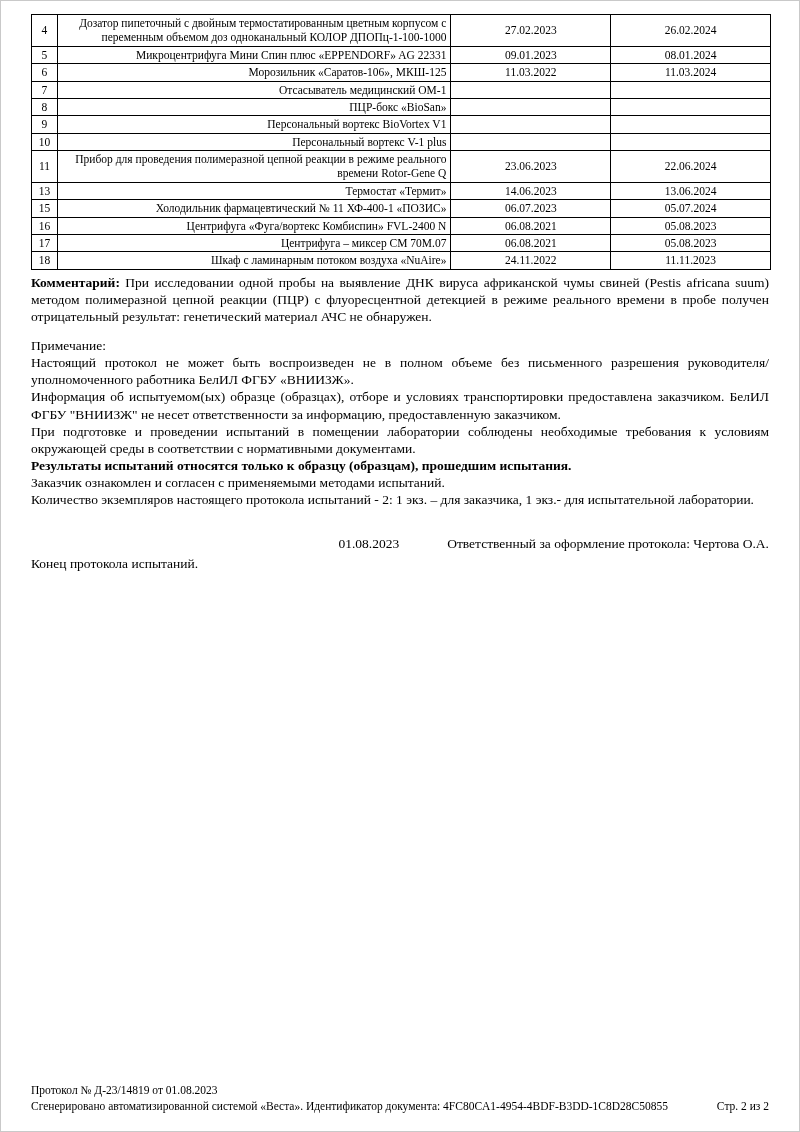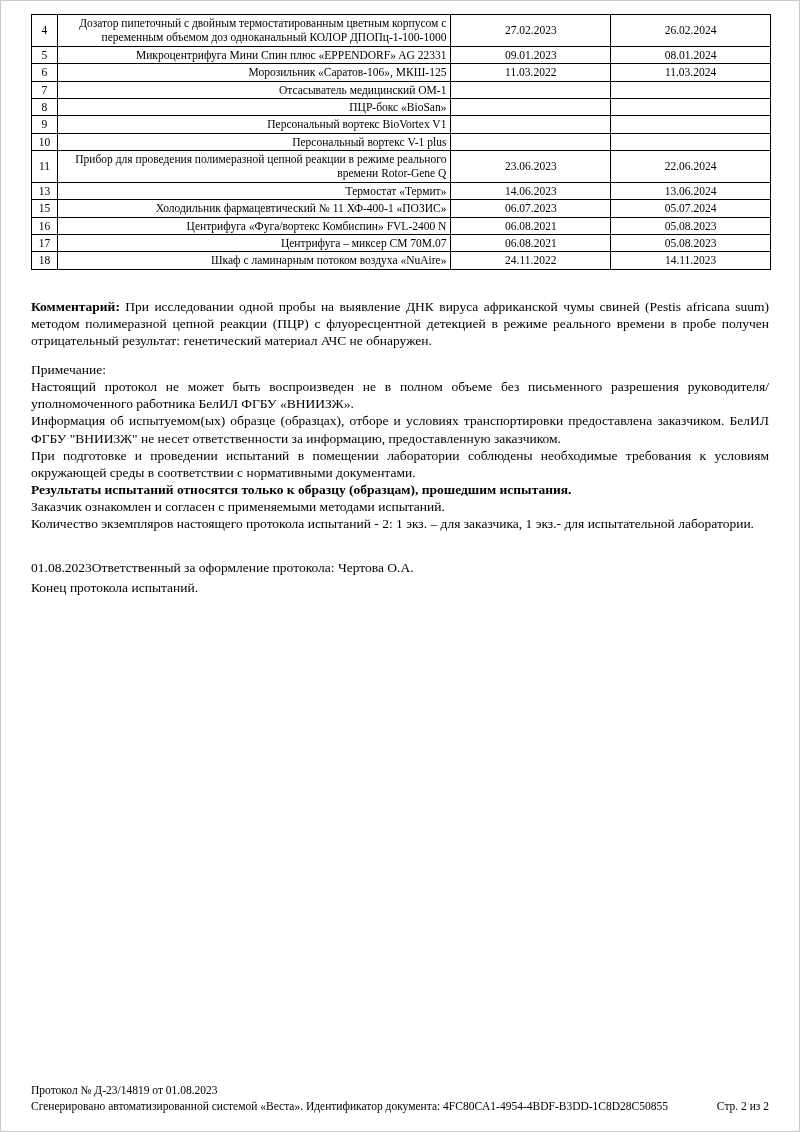--- a/index.html
+++ b/index.html
@@ -28,29 +28,30 @@
   }
   td.num  { width:26px;  text-align:center; }
   td.name { width:394px; text-align:right; }
   td.date { width:160px; text-align:center; }
 
   .para {
     font-size:13.5px;
     line-height:1.27;
     text-align:justify;
   }
-  .comment { margin-top:28px; }
+  .comment { margin-top:4px; }
   .notes-head { margin-top:12px; }
   .bold { font-weight:bold; }
 
   .sign-row {
     margin-top:28px;
     display:flex;
-    justify-content:flex-start;
+    justify-content:flex-end;
     font-size:13.5px;
+    gap:48px;
   }
   .end-line { font-size:13.5px; margin-top:4px; }
 
   .footer { margin-top:auto; font-size:11.5px; line-height:1.45; }
   .footer-row2 { display:flex; justify-content:space-between; }
 </style>
 </head>
 <body>
 
 <div class="page">
@@ -126,21 +127,21 @@
         <tr>
           <td class="num">17</td>
           <td class="name">Центрифуга – миксер СМ 70М.07</td>
           <td class="date">06.08.2021</td>
           <td class="date">05.08.2023</td>
         </tr>
         <tr>
           <td class="num">18</td>
           <td class="name">Шкаф с ламинарным потоком воздуха «NuAire»</td>
           <td class="date">24.11.2022</td>
-          <td class="date">14.11.2023</td>
+          <td class="date">11.11.2023</td>
         </tr>
       </tbody>
   </table>
 
   <p class="para comment"><span class="bold">Комментарий:</span><span> При исследовании одной пробы на выявление ДНК вируса африканской чумы свиней (Pestis africana suum) методом полимеразной цепной реакции (ПЦР) с флуоресцентной детекцией в режиме реального времени в пробе получен отрицательный результат: генетический материал АЧС не обнаружен.</span></p>
 
   <p class="para notes-head">Примечание:</p>
   <p class="para">Настоящий протокол не может быть воспроизведен не в полном объеме без письменного разрешения руководителя/уполномоченного работника БелИЛ ФГБУ «ВНИИЗЖ».</p>
   <p class="para">Информация об испытуемом(ых) образце (образцах), отборе и условиях транспортировки предоставлена заказчиком. БелИЛ ФГБУ "ВНИИЗЖ" не несет ответственности за информацию, предоставленную заказчиком.</p>
   <p class="para">При подготовке и проведении испытаний в помещении лаборатории соблюдены необходимые требования к условиям окружающей среды в соответствии с нормативными документами.</p>

